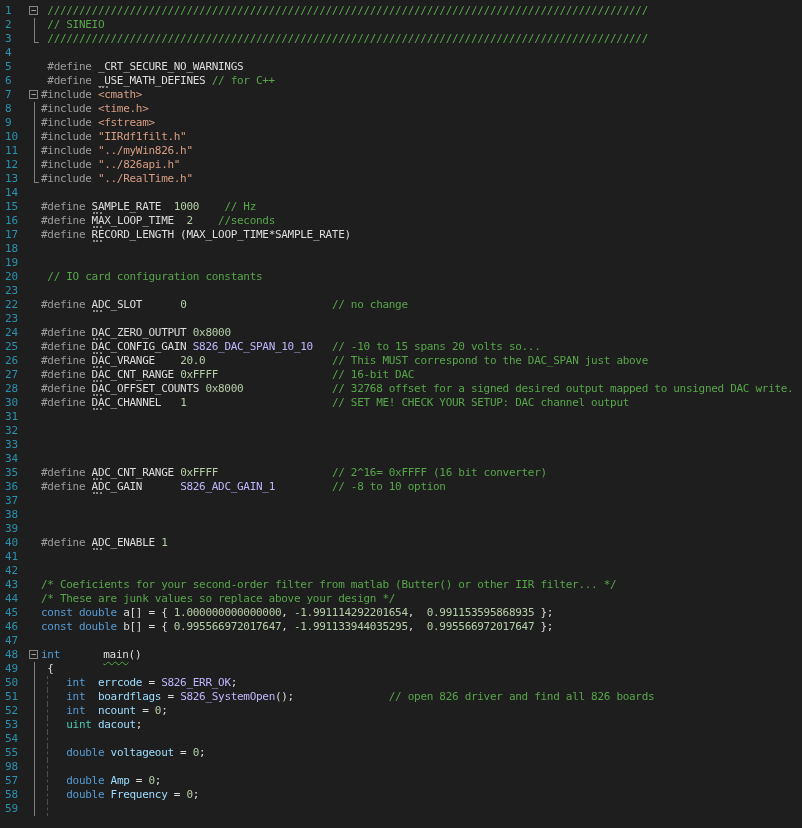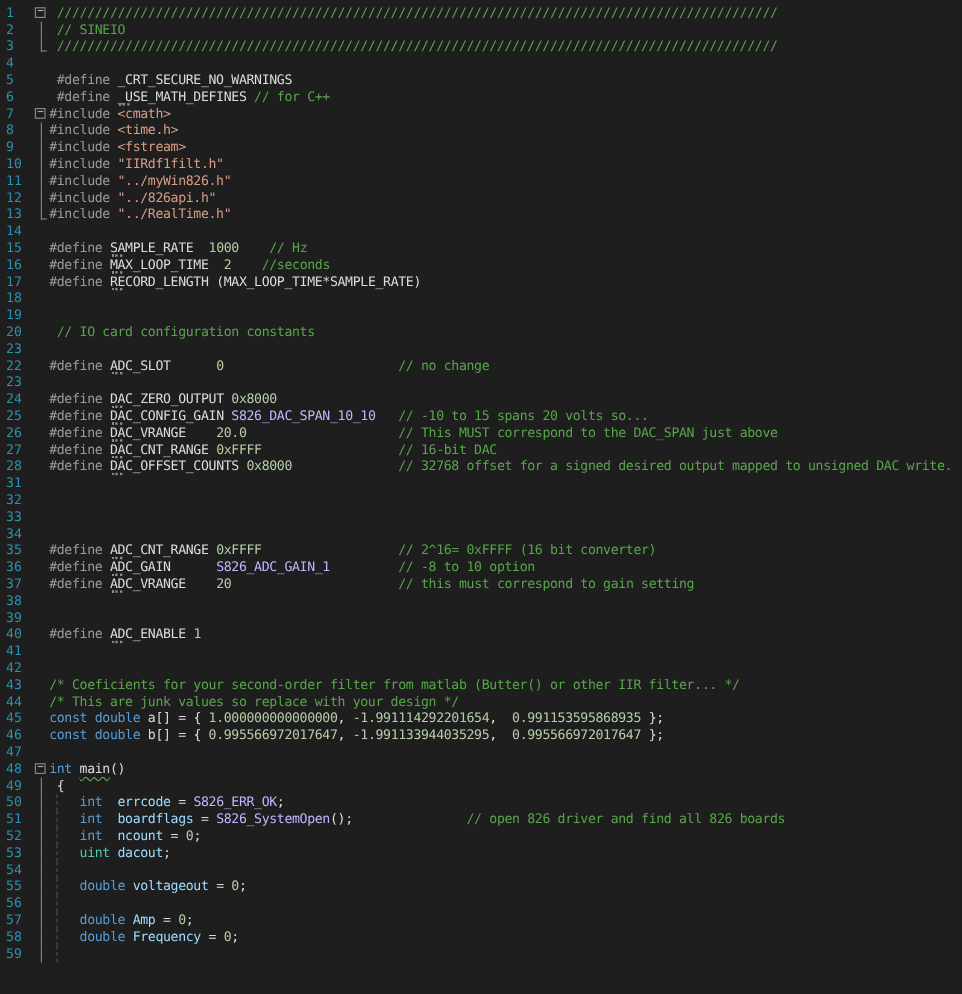--- a/index.html
+++ b/index.html
@@ -26,21 +26,21 @@
   .dir{color:#9b9b9b}
   .pl{color:#dcdcdc}
   .mr{color:#beb7ff}
   .str{color:#d69d85}
   .kw{color:#569cd6}
   .ty{color:#4ec9b0}
   .vr{color:#9cdcfe}
   .nm{color:#b5cea8}
   .mc{color:#dcdcdc;position:relative}
   .mc::after{content:'';position:absolute;left:1px;top:12px;width:9px;border-top:2px dotted #8a8a8a;}
-  .fn{color:#dcdcdc;text-decoration:underline wavy #57a64a 1px;text-underline-offset:3px;}
+  .fn{color:#dcdcdc;text-decoration:underline wavy #57a64a 1px;text-underline-offset:3px;margin-left:37px;}
 </style>
 </head>
 <body>
 
 <div class="editor">
     <div class="line"><span class="num">1</span><span class="margin"><span class="fold">−</span></span><span class="code"><span class="cm"> ///////////////////////////////////////////////////////////////////////////////////////////////</span></span></div>
     <div class="line"><span class="num">2</span><span class="margin"><span class="vline"></span></span><span class="code"><span class="cm"> // SINEIO</span></span></div>
     <div class="line"><span class="num">3</span><span class="margin"><span class="elbow"></span></span><span class="code"><span class="cm"> ///////////////////////////////////////////////////////////////////////////////////////////////</span></span></div>
     <div class="line"><span class="num">4</span><span class="margin"></span><span class="code"></span></div>
     <div class="line"><span class="num">5</span><span class="margin"></span><span class="code"><span class="dir"> #define </span><span class="pl">_CRT_SECURE_NO_WARNINGS</span></span></div>
@@ -60,42 +60,43 @@
     <div class="line"><span class="num">19</span><span class="margin"></span><span class="code"></span></div>
     <div class="line"><span class="num">20</span><span class="margin"></span><span class="code"><span class="cm"> // IO card configuration constants</span></span></div>
     <div class="line"><span class="num">23</span><span class="margin"></span></div>
     <div class="line"><span class="num">22</span><span class="margin"></span><span class="code"><span class="dir">#define </span><span class="mc">ADC_SLOT</span><span class="pl">      </span><span class="nm">0</span><span class="pl">                       </span><span class="cm">// no change</span></span></div>
     <div class="line"><span class="num">23</span><span class="margin"></span><span class="code"></span></div>
     <div class="line"><span class="num">24</span><span class="margin"></span><span class="code"><span class="dir">#define </span><span class="mc">DAC_ZERO_OUTPUT</span><span class="pl"> </span><span class="nm">0x8000</span></span></div>
     <div class="line"><span class="num">25</span><span class="margin"></span><span class="code"><span class="dir">#define </span><span class="mc">DAC_CONFIG_GAIN</span><span class="pl"> </span><span class="mr">S826_DAC_SPAN_10_10</span><span class="pl">   </span><span class="cm">// -10 to 15 spans 20 volts so...</span></span></div>
     <div class="line"><span class="num">26</span><span class="margin"></span><span class="code"><span class="dir">#define </span><span class="mc">DAC_VRANGE</span><span class="pl">    </span><span class="nm">20.0</span><span class="pl">                    </span><span class="cm">// This MUST correspond to the DAC_SPAN just above</span></span></div>
     <div class="line"><span class="num">27</span><span class="margin"></span><span class="code"><span class="dir">#define </span><span class="mc">DAC_CNT_RANGE</span><span class="pl"> </span><span class="nm">0xFFFF</span><span class="pl">                  </span><span class="cm">// 16-bit DAC</span></span></div>
     <div class="line"><span class="num">28</span><span class="margin"></span><span class="code"><span class="dir">#define </span><span class="mc">DAC_OFFSET_COUNTS</span><span class="pl"> </span><span class="nm">0x8000</span><span class="pl">              </span><span class="cm">// 32768 offset for a signed desired output mapped to unsigned DAC write.</span></span></div>
+    <div class="line"><span class="num">30</span><span class="margin"></span><span class="code"><span class="dir">#define </span><span class="mc">DAC_CHANNEL</span><span class="pl">   </span><span class="nm">1</span><span class="pl">                       </span><span class="cm">// SET ME! CHECK YOUR SETUP: DAC channel output</span></span></div>
     <div class="line"><span class="num">31</span><span class="margin"></span><span class="code"></span></div>
     <div class="line"><span class="num">32</span><span class="margin"></span></div>
     <div class="line"><span class="num">33</span><span class="margin"></span><span class="code"></span></div>
     <div class="line"><span class="num">34</span><span class="margin"></span><span class="code"></span></div>
     <div class="line"><span class="num">35</span><span class="margin"></span><span class="code"><span class="dir">#define </span><span class="mc">ADC_CNT_RANGE</span><span class="pl"> </span><span class="nm">0xFFFF</span><span class="pl">                  </span><span class="cm">// 2^16= 0xFFFF (16 bit converter)</span></span></div>
     <div class="line"><span class="num">36</span><span class="margin"></span><span class="code"><span class="dir">#define </span><span class="mc">ADC_GAIN</span><span class="pl">      </span><span class="mr">S826_ADC_GAIN_1</span><span class="pl">         </span><span class="cm">// -8 to 10 option</span></span></div>
-    <div class="line"><span class="num">37</span><span class="margin"></span><span class="code"><span class="dir">#define </span><span class="mc">ADC_VRANGE</span><span class="pl">    </span><span class="nm">20</span><span class="pl">                      </span><span class="cm">// this must correspond to gain setting</span></span></div>
+    <div class="line"><span class="num">37</span><span class="margin"></span></div>
     <div class="line"><span class="num">38</span><span class="margin"></span><span class="code"></span></div>
     <div class="line"><span class="num">39</span><span class="margin"></span><span class="code"></span></div>
     <div class="line"><span class="num">40</span><span class="margin"></span><span class="code"><span class="dir">#define </span><span class="mc">ADC_ENABLE</span><span class="pl"> </span><span class="nm">1</span></span></div>
     <div class="line"><span class="num">41</span><span class="margin"></span><span class="code"></span></div>
     <div class="line"><span class="num">42</span><span class="margin"></span><span class="code"></span></div>
     <div class="line"><span class="num">43</span><span class="margin"></span><span class="code"><span class="cm">/* Coeficients for your second-order filter from matlab (Butter() or other IIR filter... */</span></span></div>
-    <div class="line"><span class="num">44</span><span class="margin"></span><span class="code"><span class="cm">/* This are junk values so replace with your design */</span></span></div>
+    <div class="line"><span class="num">44</span><span class="margin"></span><span class="code"><span class="cm">/* These are junk values so replace above your design */</span></span></div>
     <div class="line"><span class="num">45</span><span class="margin"></span><span class="code"><span class="kw">const</span><span class="pl"> </span><span class="kw">double</span><span class="pl"> a[] = { </span><span class="nm">1.000000000000000</span><span class="pl">, </span><span class="nm">-1.991114292201654</span><span class="pl">,  </span><span class="nm">0.991153595868935</span><span class="pl"> };</span></span></div>
     <div class="line"><span class="num">46</span><span class="margin"></span><span class="code"><span class="kw">const</span><span class="pl"> </span><span class="kw">double</span><span class="pl"> b[] = { </span><span class="nm">0.995566972017647</span><span class="pl">, </span><span class="nm">-1.991133944035295</span><span class="pl">,  </span><span class="nm">0.995566972017647</span><span class="pl"> };</span></span></div>
     <div class="line"><span class="num">47</span><span class="margin"></span><span class="code"></span></div>
     <div class="line"><span class="num">48</span><span class="margin"><span class="fold">−</span></span><span class="code"><span class="kw">int</span><span class="pl"> </span><span class="fn">main</span><span class="pl">()</span></span></div>
     <div class="line"><span class="num">49</span><span class="margin"><span class="vline"></span></span><span class="code"><span class="pl"> {</span></span></div>
     <div class="line"><span class="num">50</span><span class="margin"><span class="vline"></span></span><span class="guide"></span><span class="code"><span class="pl">    </span><span class="kw">int</span><span class="pl">  </span><span class="vr">errcode</span><span class="pl"> = </span><span class="mr">S826_ERR_OK</span><span class="pl">;</span></span></div>
     <div class="line"><span class="num">51</span><span class="margin"><span class="vline"></span></span><span class="guide"></span><span class="code"><span class="pl">    </span><span class="kw">int</span><span class="pl">  </span><span class="vr">boardflags</span><span class="pl"> = </span><span class="mr">S826_SystemOpen</span><span class="pl">();</span><span class="pl">               </span><span class="cm">// open 826 driver and find all 826 boards</span></span></div>
     <div class="line"><span class="num">52</span><span class="margin"><span class="vline"></span></span><span class="guide"></span><span class="code"><span class="pl">    </span><span class="kw">int</span><span class="pl">  </span><span class="vr">ncount</span><span class="pl"> = </span><span class="nm">0</span><span class="pl">;</span></span></div>
     <div class="line"><span class="num">53</span><span class="margin"><span class="vline"></span></span><span class="guide"></span><span class="code"><span class="pl">    </span><span class="ty">uint</span><span class="pl"> </span><span class="vr">dacout</span><span class="pl">;</span></span></div>
     <div class="line"><span class="num">54</span><span class="margin"><span class="vline"></span></span><span class="guide"></span><span class="code"></span></div>
     <div class="line"><span class="num">55</span><span class="margin"><span class="vline"></span></span><span class="guide"></span><span class="code"><span class="pl">    </span><span class="kw">double</span><span class="pl"> </span><span class="vr">voltageout</span><span class="pl"> = </span><span class="nm">0</span><span class="pl">;</span></span></div>
-    <div class="line"><span class="num">56</span><span class="margin"><span class="vline"></span></span><span class="guide"></span><span class="code"></span></div>
+    <div class="line"><span class="num">98</span><span class="margin"><span class="vline"></span></span><span class="guide"></span><span class="code"></span></div>
     <div class="line"><span class="num">57</span><span class="margin"><span class="vline"></span></span><span class="guide"></span><span class="code"><span class="pl">    </span><span class="kw">double</span><span class="pl"> </span><span class="vr">Amp</span><span class="pl"> = </span><span class="nm">0</span><span class="pl">;</span></span></div>
     <div class="line"><span class="num">58</span><span class="margin"><span class="vline"></span></span><span class="guide"></span><span class="code"><span class="pl">    </span><span class="kw">double</span><span class="pl"> </span><span class="vr">Frequency</span><span class="pl"> = </span><span class="nm">0</span><span class="pl">;</span></span></div>
     <div class="line"><span class="num">59</span><span class="margin"><span class="vline"></span></span><span class="guide"></span><span class="code"></span></div>
   </div>
 
 </body></html>

